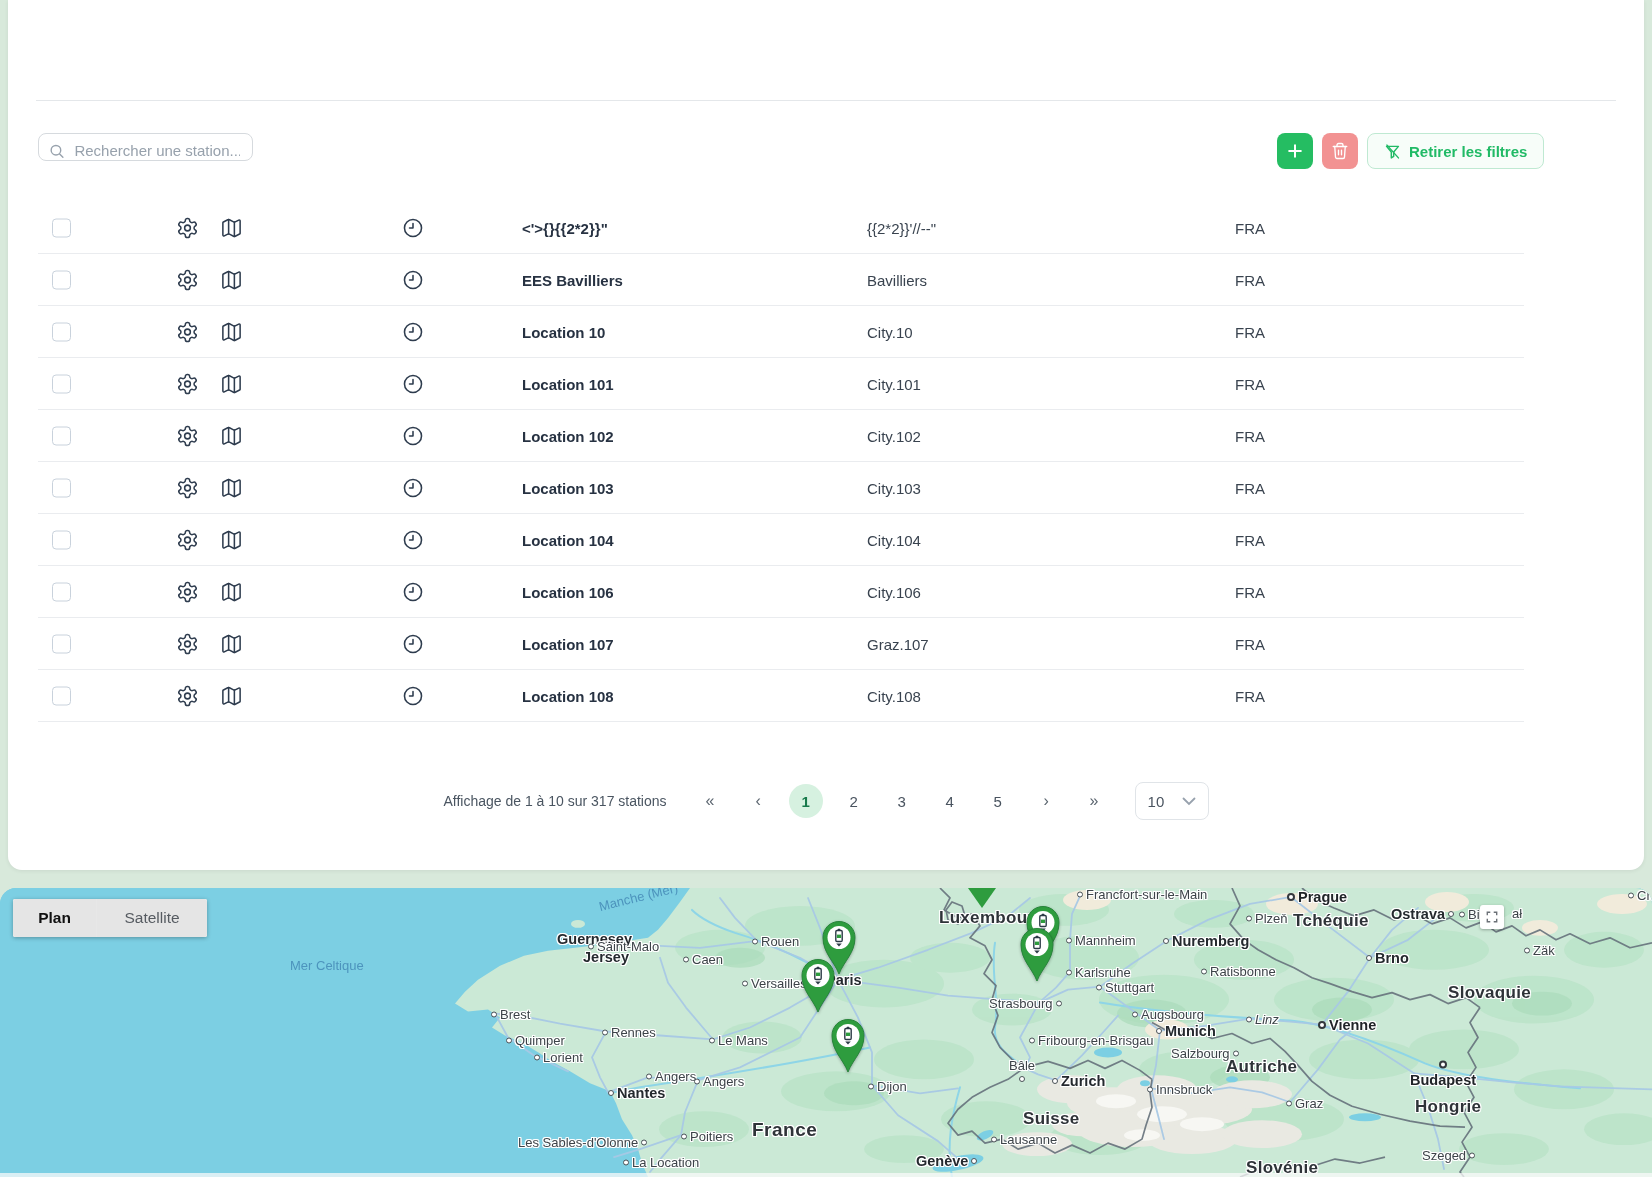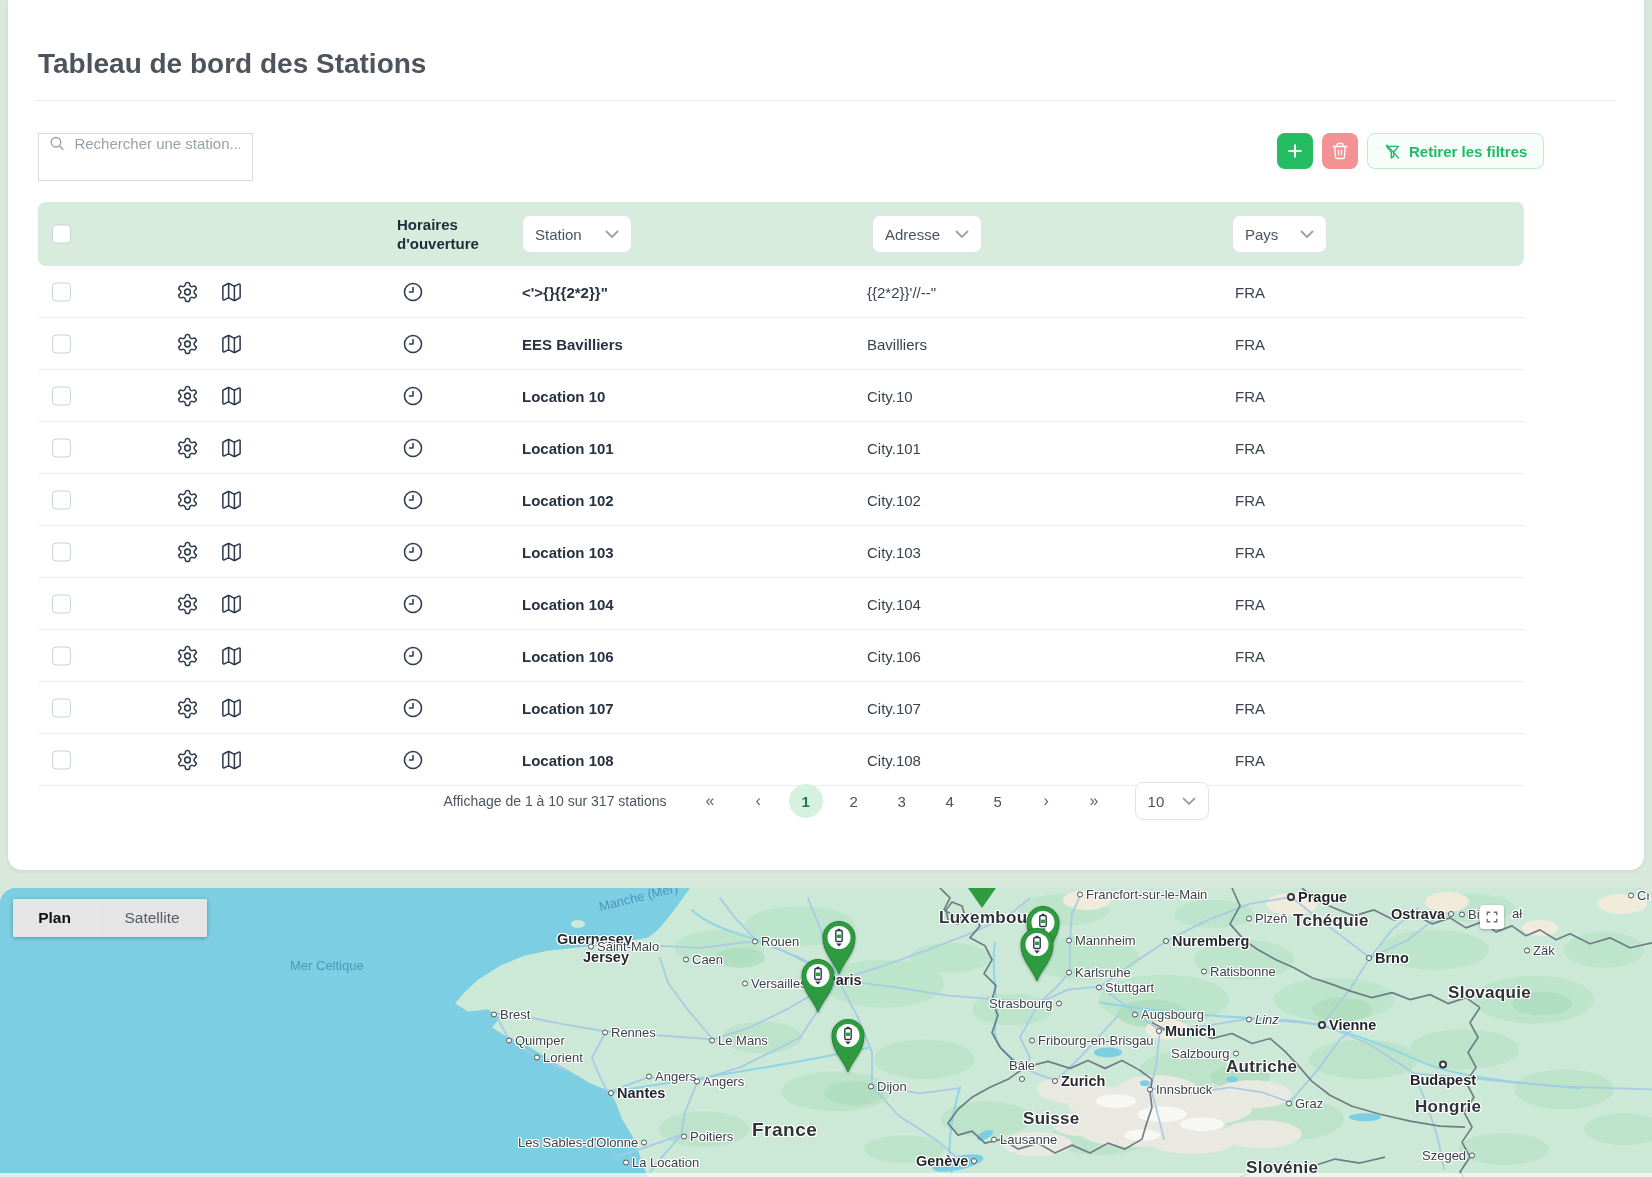--- a/index.html
+++ b/index.html
@@ -4,22 +4,22 @@
 <style>
   html,body{margin:0;padding:0;}
   body{width:1652px;height:1177px;overflow:hidden;position:relative;
        background:#d8e9db;font-family:"Liberation Sans","DejaVu Sans",sans-serif;}
   
   .card{position:absolute;left:8px;top:0;width:1636px;height:870px;background:#fff;
         border-radius:0 0 14px 14px;box-shadow:0 1px 4px rgba(0,0,0,.07);}
   .page-title{position:absolute;left:30px;top:48px;font-size:28px;font-weight:bold;color:#4d545c;margin:0;}
   .title-divider{position:absolute;left:28px;right:28px;top:100px;height:1px;background:#e4e7ea;}
   
-  .search{position:absolute;left:30px;top:133px;width:215px;height:48px;border:1px solid #d6dade;
-          border-radius:0;display:flex;align-items:flex-start;padding:0 10px;gap:8px;background:#fff;box-sizing:border-box;}
+  .search{position:absolute;left:30px;top:133px;width:215px;height:28px;border:1px solid #d6dade;
+          border-radius:8px;display:flex;align-items:flex-end;padding:0 10px;gap:8px;background:#fff;box-sizing:border-box;}
   .search input{border:none;outline:none;font-size:15px;color:#3c4654;width:100%;font-family:inherit;background:transparent;}
   .search input::placeholder{color:#97a1ac;}
   .btn{border:none;cursor:pointer;display:flex;align-items:center;justify-content:center;font-family:inherit;}
   .btn-add{position:absolute;left:1269px;top:133px;width:36px;height:36px;border-radius:8px;background:#25bd62;}
   .btn-del{position:absolute;left:1314px;top:133px;width:36px;height:36px;border-radius:8px;background:#f29292;}
   .btn-filters{position:absolute;left:1359px;top:133px;height:36px;padding:4px 16px;border-radius:8px;
                background:#f7fdf9;border:1px solid #bfe9d2;color:#21ba66;font-size:15px;font-weight:bold;gap:8px;}
   
   .table{position:absolute;left:30px;top:202px;width:1486px;}
   .thead{position:relative;height:64px;background:#d7ecdc;border-radius:8px;}
@@ -74,21 +74,20 @@
   .map-fullscreen{position:absolute;left:1480px;top:17px;width:24px;height:24px;background:#fff;border:none;
                   border-radius:3px;box-shadow:0 1px 3px rgba(0,0,0,.3);display:flex;align-items:center;
                   justify-content:center;cursor:pointer;z-index:6;}
   .map-attrib{position:absolute;left:0;right:0;bottom:0;height:4px;background:rgba(250,250,250,.75);z-index:4;}
   .svg-ico{display:block;}
 </style>
 </head>
 <body>
 
 <div class="card">
-  <h1 class="page-title">Tableau de bord des Stations</h1>
   <div class="title-divider"></div>
 
   <div class="search">
     <svg class="svg-ico" width="18" height="18" viewBox="0 0 20 20" fill="none" stroke="#98a2ad" stroke-width="1.8" stroke-linecap="round">
         <circle cx="9" cy="9" r="6.2"></circle>
         <path d="M13.8 13.8 18 18"></path>
       </svg>
     <input value="" placeholder="Rechercher une station..." style="">
   </div>
 
@@ -107,42 +106,20 @@
   </button>
   <button class="btn btn-filters">
     <svg class="svg-ico" width="17" height="17" viewBox="0 0 20 20" fill="none" stroke="#21ba66" stroke-width="1.7" stroke-linecap="round" stroke-linejoin="round">
         <path d="M3 4h14l-5.6 6.6v5.2l-2.8 1.7v-6.9L3 4z"></path>
         <path d="M3.5 2.5l13.5 15"></path>
       </svg>
     <span>Retirer les filtres</span>
   </button>
 
   <div class="table">
-    <div class="thead">
-      <span class="checkbox"></span>
-      <div class="th-horaires">Horaires d'ouverture</div>
-      <div class="select sel-station">
-        <span>Station</span>
-        <svg class="svg-ico" width="14" height="9" viewBox="0 0 14 9" fill="none" stroke="#97a1ad" stroke-width="1.8" stroke-linecap="round">
-            <path d="M1.5 1.5 7 7l5.5-5.5"></path>
-          </svg>
-      </div>
-      <div class="select sel-adresse">
-        <span>Adresse</span>
-        <svg class="svg-ico" width="14" height="9" viewBox="0 0 14 9" fill="none" stroke="#97a1ad" stroke-width="1.8" stroke-linecap="round">
-            <path d="M1.5 1.5 7 7l5.5-5.5"></path>
-          </svg>
-      </div>
-      <div class="select sel-pays">
-        <span>Pays</span>
-        <svg class="svg-ico" width="14" height="9" viewBox="0 0 14 9" fill="none" stroke="#97a1ad" stroke-width="1.8" stroke-linecap="round">
-            <path d="M1.5 1.5 7 7l5.5-5.5"></path>
-          </svg>
-      </div>
-    </div>
     <div id="rows">
   <div class="trow">
     <span class="checkbox"></span>
     <button class="icon-btn ic-gear">
       <svg class="svg-ico" width="23" height="23" viewBox="0 0 24 24" fill="none" stroke="#2e3c4e" stroke-width="1.6" stroke-linecap="round" stroke-linejoin="round">
               <path d="M12.22 2h-.44a2 2 0 0 0-2 2v.18a2 2 0 0 1-1 1.73l-.43.25a2 2 0 0 1-2 0l-.15-.08a2 2 0 0 0-2.73.73l-.22.38a2 2 0 0 0 .73 2.73l.15.1a2 2 0 0 1 1 1.72v.51a2 2 0 0 1-1 1.74l-.15.09a2 2 0 0 0-.73 2.73l.22.38a2 2 0 0 0 2.73.73l.15-.08a2 2 0 0 1 2 0l.43.25a2 2 0 0 1 1 1.73V20a2 2 0 0 0 2 2h.44a2 2 0 0 0 2-2v-.18a2 2 0 0 1 1-1.73l.43-.25a2 2 0 0 1 2 0l.15.08a2 2 0 0 0 2.73-.73l.22-.39a2 2 0 0 0-.73-2.73l-.15-.08a2 2 0 0 1-1-1.74v-.5a2 2 0 0 1 1-1.74l.15-.09a2 2 0 0 0 .73-2.73l-.22-.38a2 2 0 0 0-2.73-.73l-.15.08a2 2 0 0 1-2 0l-.43-.25a2 2 0 0 1-1-1.73V4a2 2 0 0 0-2-2z"></path>
               <circle cx="12" cy="12" r="3"></circle>
             </svg>
     </button>
     <button class="icon-btn ic-map">
@@ -360,21 +337,21 @@
               <path d="M9 3.236v15"></path>
             </svg>
     </button>
     <span class="icon-btn ic-clock">
       <svg class="svg-ico" width="22" height="22" viewBox="0 0 24 24" fill="none" stroke="#2e3c4e" stroke-width="1.7" stroke-linecap="round" stroke-linejoin="round">
               <circle cx="12" cy="12" r="9.3"></circle>
               <path d="M12 7v5H8.2"></path>
             </svg>
     </span>
     <span class="cell cell-station">Location 107</span>
-    <span class="cell cell-adresse">City.107</span>
+    <span class="cell cell-adresse">Graz.107</span>
     <span class="cell cell-pays">FRA</span>
   </div>
 
   <div class="trow">
     <span class="checkbox"></span>
     <button class="icon-btn ic-gear">
       <svg class="svg-ico" width="23" height="23" viewBox="0 0 24 24" fill="none" stroke="#2e3c4e" stroke-width="1.6" stroke-linecap="round" stroke-linejoin="round">
               <path d="M12.22 2h-.44a2 2 0 0 0-2 2v.18a2 2 0 0 1-1 1.73l-.43.25a2 2 0 0 1-2 0l-.15-.08a2 2 0 0 0-2.73.73l-.22.38a2 2 0 0 0 .73 2.73l.15.1a2 2 0 0 1 1 1.72v.51a2 2 0 0 1-1 1.74l-.15.09a2 2 0 0 0-.73 2.73l.22.38a2 2 0 0 0 2.73.73l.15-.08a2 2 0 0 1 2 0l.43.25a2 2 0 0 1 1 1.73V20a2 2 0 0 0 2 2h.44a2 2 0 0 0 2-2v-.18a2 2 0 0 1 1-1.73l.43-.25a2 2 0 0 1 2 0l.15.08a2 2 0 0 0 2.73-.73l.22-.39a2 2 0 0 0-.73-2.73l-.15-.08a2 2 0 0 1-1-1.74v-.5a2 2 0 0 1 1-1.74l.15-.09a2 2 0 0 0 .73-2.73l-.22-.38a2 2 0 0 0-2.73-.73l-.15.08a2 2 0 0 1-2 0l-.43-.25a2 2 0 0 1-1-1.73V4a2 2 0 0 0-2-2z"></path>
               <circle cx="12" cy="12" r="3"></circle>
             </svg>

